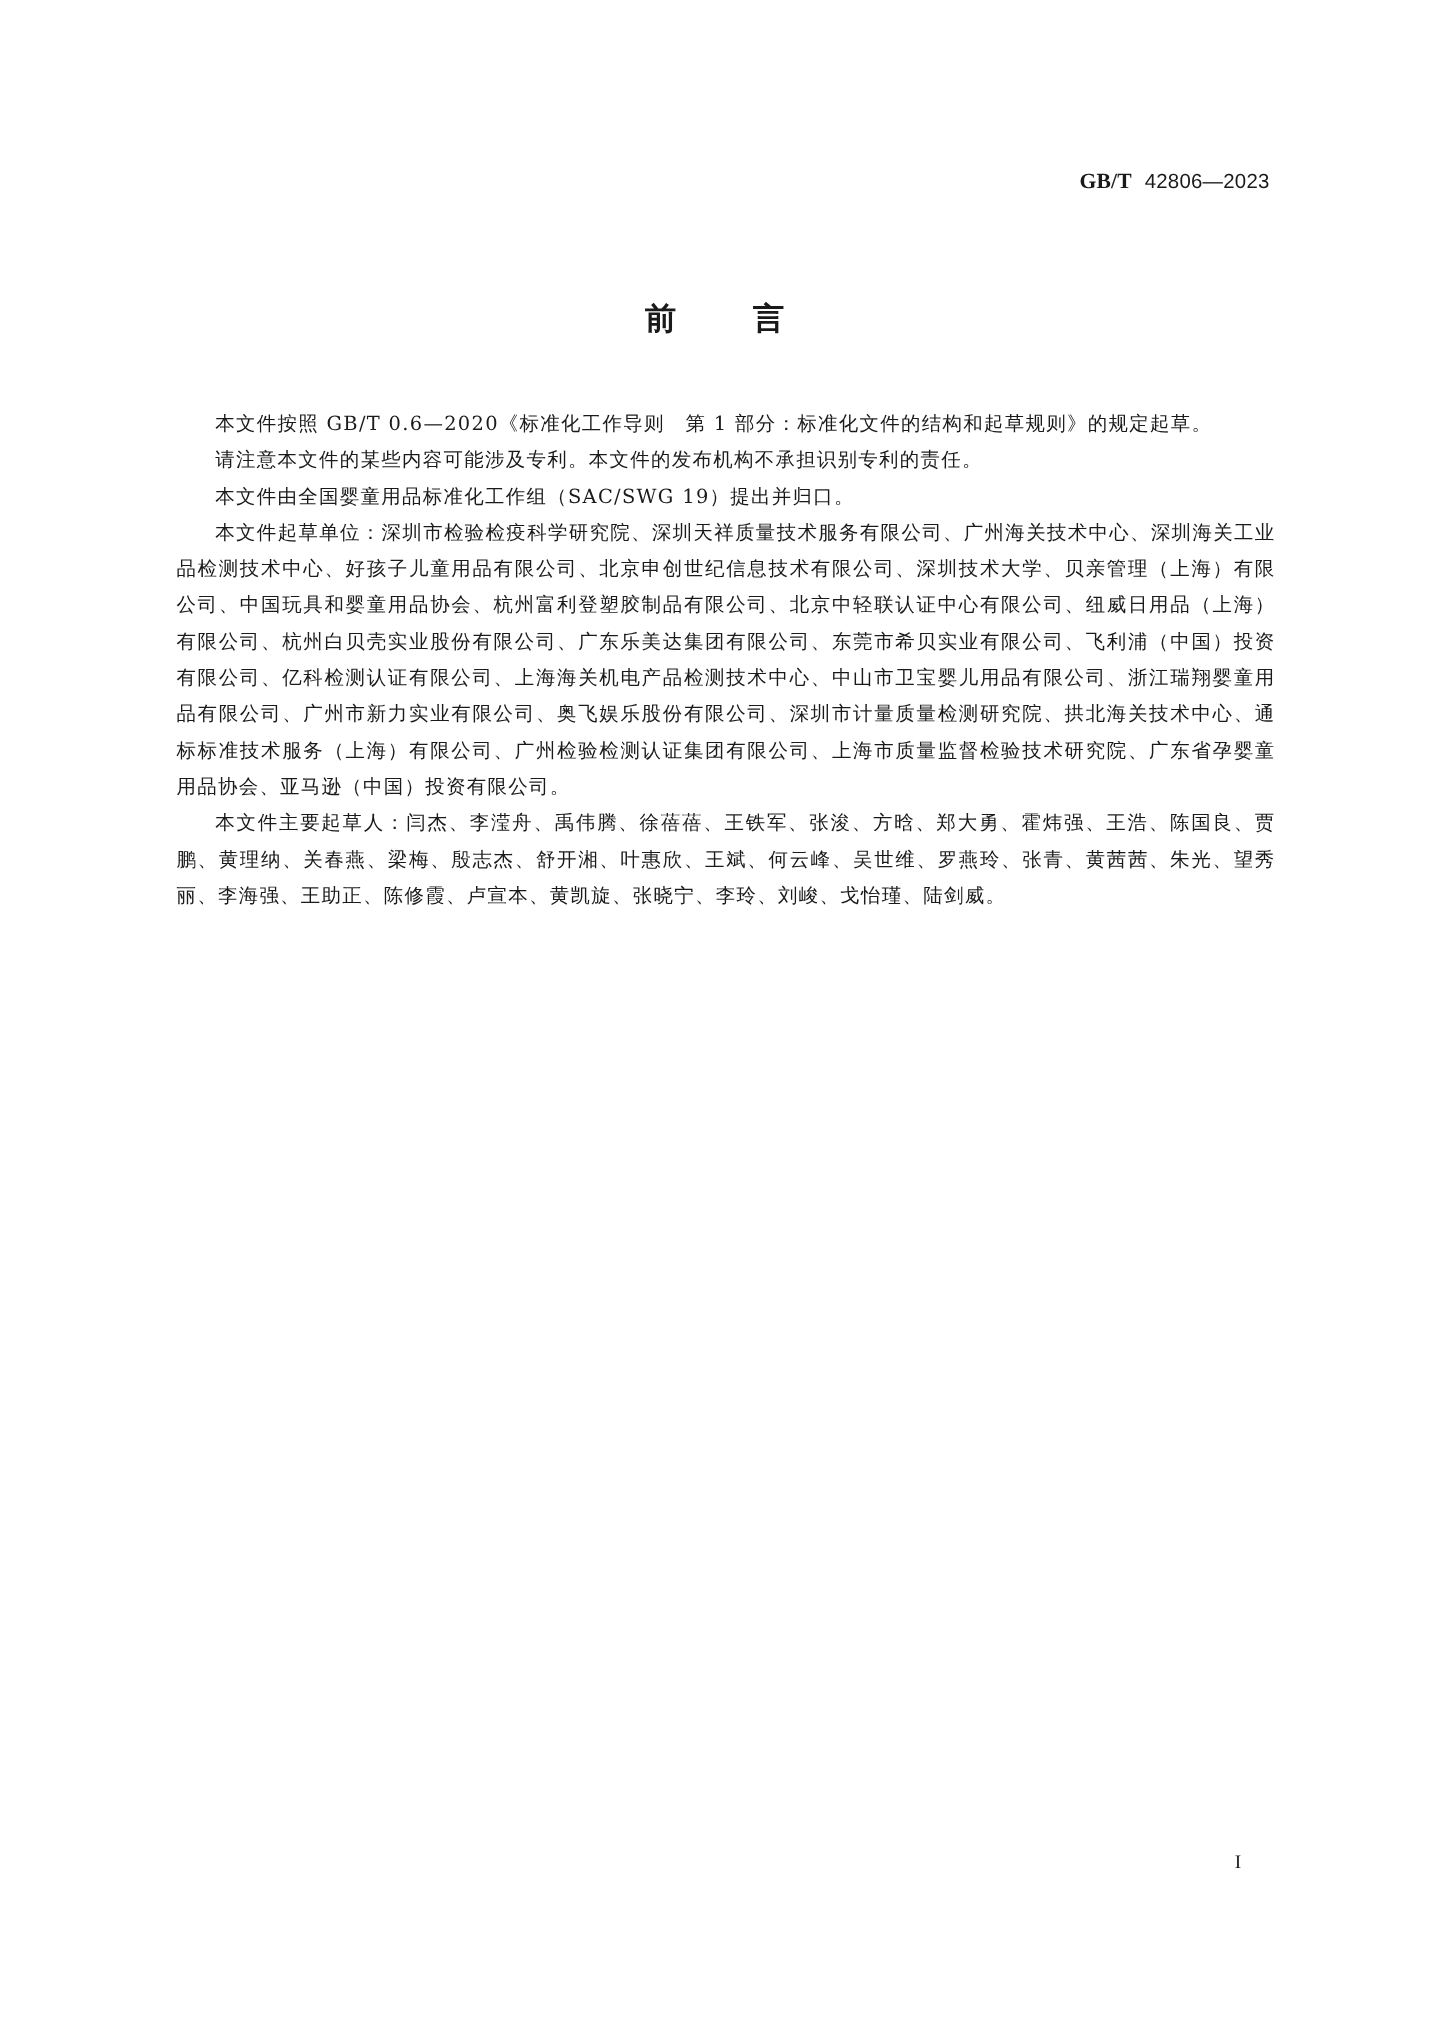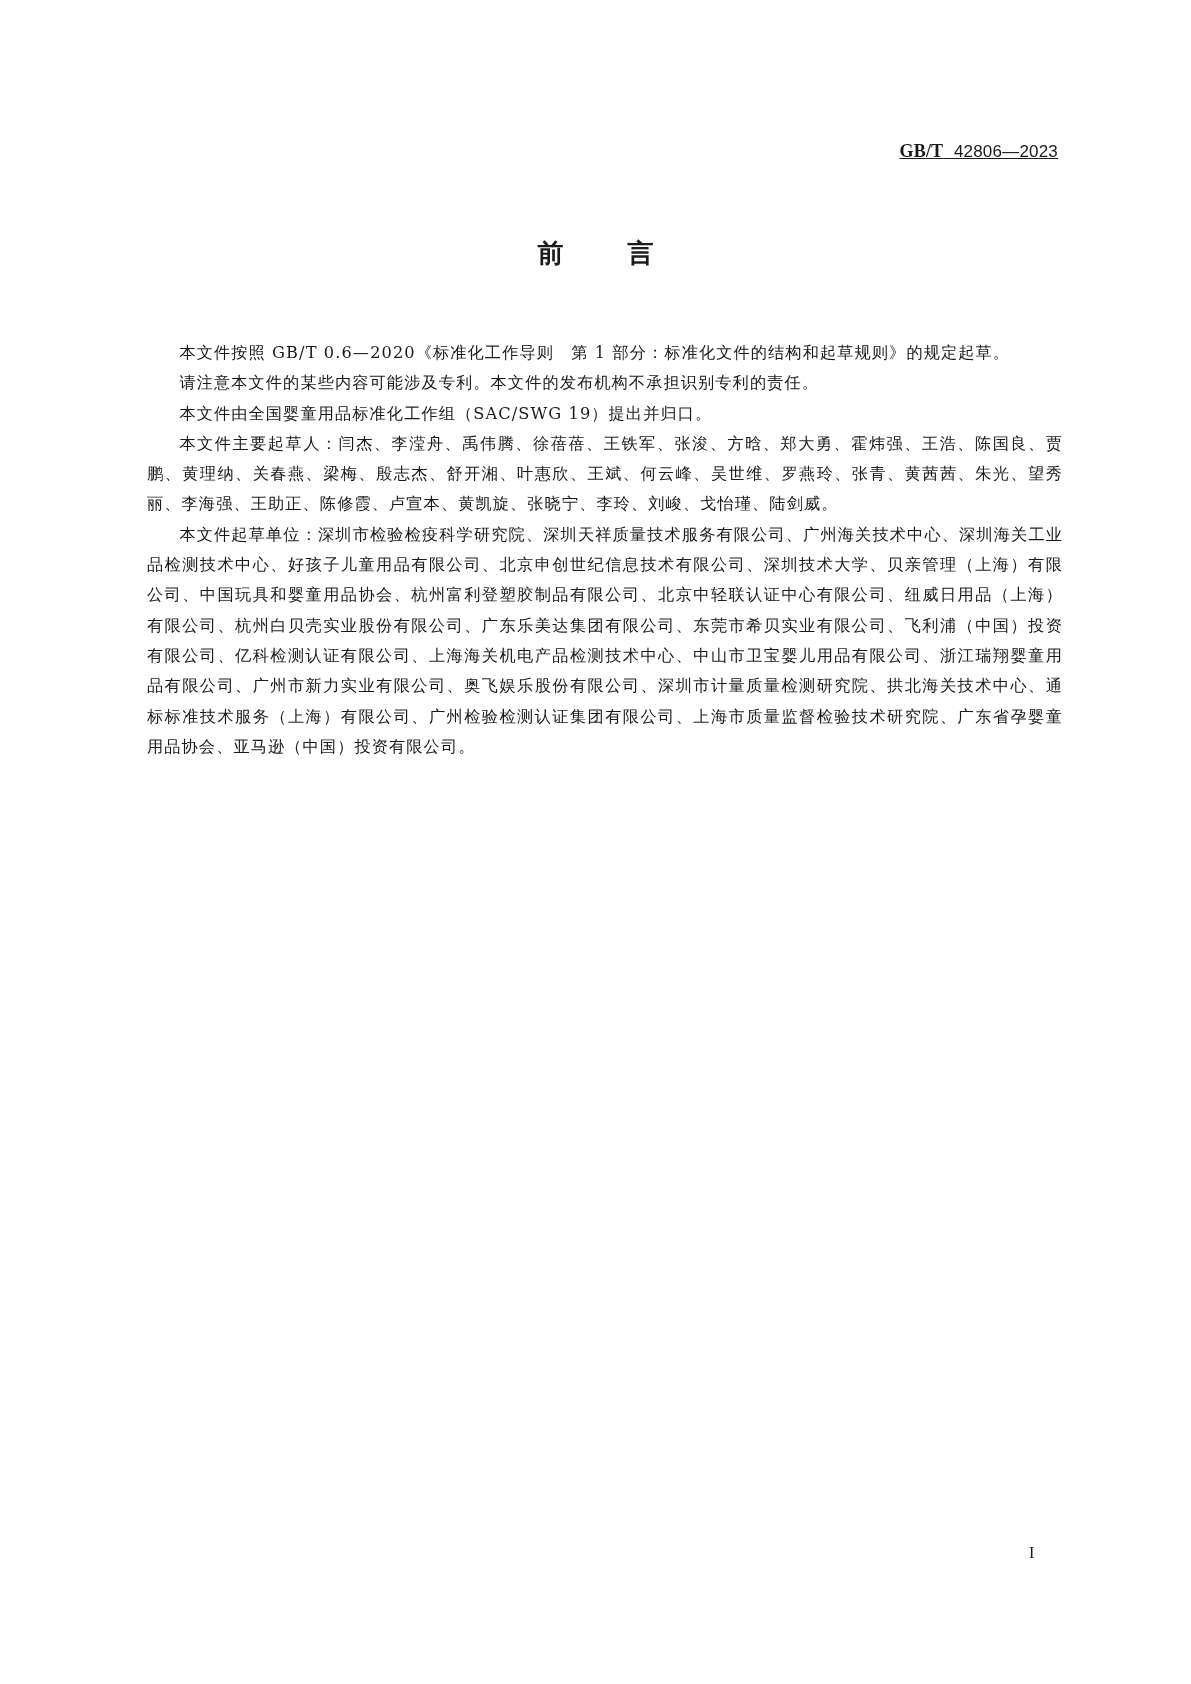--- a/index.html
+++ b/index.html
@@ -3,32 +3,32 @@
   <meta charset="utf-8">
   <style>
     html, body { margin: 0; padding: 0; background: #ffffff; }
     body {
       width: 1191px; height: 1684px; position: relative; overflow: hidden;
       font-family: "DejaVu Serif", "Liberation Serif", serif;
       color: #1a1a1a;
     }
     .std-number {
       position: absolute; top: 141px; right: 133px;
-      font-size: 16px; letter-spacing: 0.2px; white-space: nowrap; text-decoration: underline;
+      font-size: 16px; letter-spacing: 0.2px; white-space: nowrap;
     }
     .std-number .prefix {
       font-family: "Liberation Serif", "DejaVu Serif", serif;
       font-weight: bold; font-size: 18px;
     }
     .std-number .num {
       font-family: "Liberation Sans", "DejaVu Sans", sans-serif;
       font-size: 17px;
     }
     .title {
-      position: absolute; top: 236px; left: 0; width: 1191px;
+      position: absolute; top: 248px; left: 0; width: 1191px;
       text-align: center; font-family: "DejaVu Sans", sans-serif;
       font-size: 26px; font-weight: bold; letter-spacing: 64px;
       padding-left: 64px; box-sizing: border-box;
     }
     .body-text {
       position: absolute; top: 338px; left: 147px; width: 916px;
       font-size: 16.2px; line-height: 30.3px; text-align: justify;
       text-justify: inter-character; letter-spacing: 1.1px;
     }
     .body-text p { margin: 0; text-indent: 2em; }
@@ -44,17 +44,17 @@
   <span class="prefix">GB/T</span>&nbsp;
   <span class="num">42806—2023</span>
 </div>
 
 <div class="title">前言</div>
 
 <div class="body-text">
   <p>本文件按照 GB/T 0.6—2020《标准化工作导则　第 1 部分：标准化文件的结构和起草规则》的规定起草。</p>
   <p>请注意本文件的某些内容可能涉及专利。本文件的发布机构不承担识别专利的责任。</p>
   <p>本文件由全国婴童用品标准化工作组（SAC/SWG 19）提出并归口。</p>
+  <p>本文件起草单位：深圳市检验检疫科学研究院、深圳天祥质量技术服务有限公司、广州海关技术中心、深圳海关工业品检测技术中心、好孩子儿童用品有限公司、北京申创世纪信息技术有限公司、深圳技术大学、贝亲管理（上海）有限公司、中国玩具和婴童用品协会、杭州富利登塑胶制品有限公司、北京中轻联认证中心有限公司、纽威日用品（上海）有限公司、杭州白贝壳实业股份有限公司、广东乐美达集团有限公司、东莞市希贝实业有限公司、飞利浦（中国）投资有限公司、亿科检测认证有限公司、上海海关机电产品检测技术中心、中山市卫宝婴儿用品有限公司、浙江瑞翔婴童用品有限公司、广州市新力实业有限公司、奥飞娱乐股份有限公司、深圳市计量质量检测研究院、拱北海关技术中心、通标标准技术服务（上海）有限公司、广州检验检测认证集团有限公司、上海市质量监督检验技术研究院、广东省孕婴童用品协会、亚马逊（中国）投资有限公司。</p>
   <p>本文件主要起草人：闫杰、李滢舟、禹伟腾、徐蓓蓓、王铁军、张浚、方晗、郑大勇、霍炜强、王浩、陈国良、贾鹏、黄理纳、关春燕、梁梅、殷志杰、舒开湘、叶惠欣、王斌、何云峰、吴世维、罗燕玲、张青、黄茜茜、朱光、望秀丽、李海强、王助正、陈修霞、卢宣本、黄凯旋、张晓宁、李玲、刘峻、戈怡瑾、陆剑威。</p>
-  <p>本文件起草单位：深圳市检验检疫科学研究院、深圳天祥质量技术服务有限公司、广州海关技术中心、深圳海关工业品检测技术中心、好孩子儿童用品有限公司、北京申创世纪信息技术有限公司、深圳技术大学、贝亲管理（上海）有限公司、中国玩具和婴童用品协会、杭州富利登塑胶制品有限公司、北京中轻联认证中心有限公司、纽威日用品（上海）有限公司、杭州白贝壳实业股份有限公司、广东乐美达集团有限公司、东莞市希贝实业有限公司、飞利浦（中国）投资有限公司、亿科检测认证有限公司、上海海关机电产品检测技术中心、中山市卫宝婴儿用品有限公司、浙江瑞翔婴童用品有限公司、广州市新力实业有限公司、奥飞娱乐股份有限公司、深圳市计量质量检测研究院、拱北海关技术中心、通标标准技术服务（上海）有限公司、广州检验检测认证集团有限公司、上海市质量监督检验技术研究院、广东省孕婴童用品协会、亚马逊（中国）投资有限公司。</p>
 </div>
 
 <div class="page-number">I</div>
 
 </body></html>

